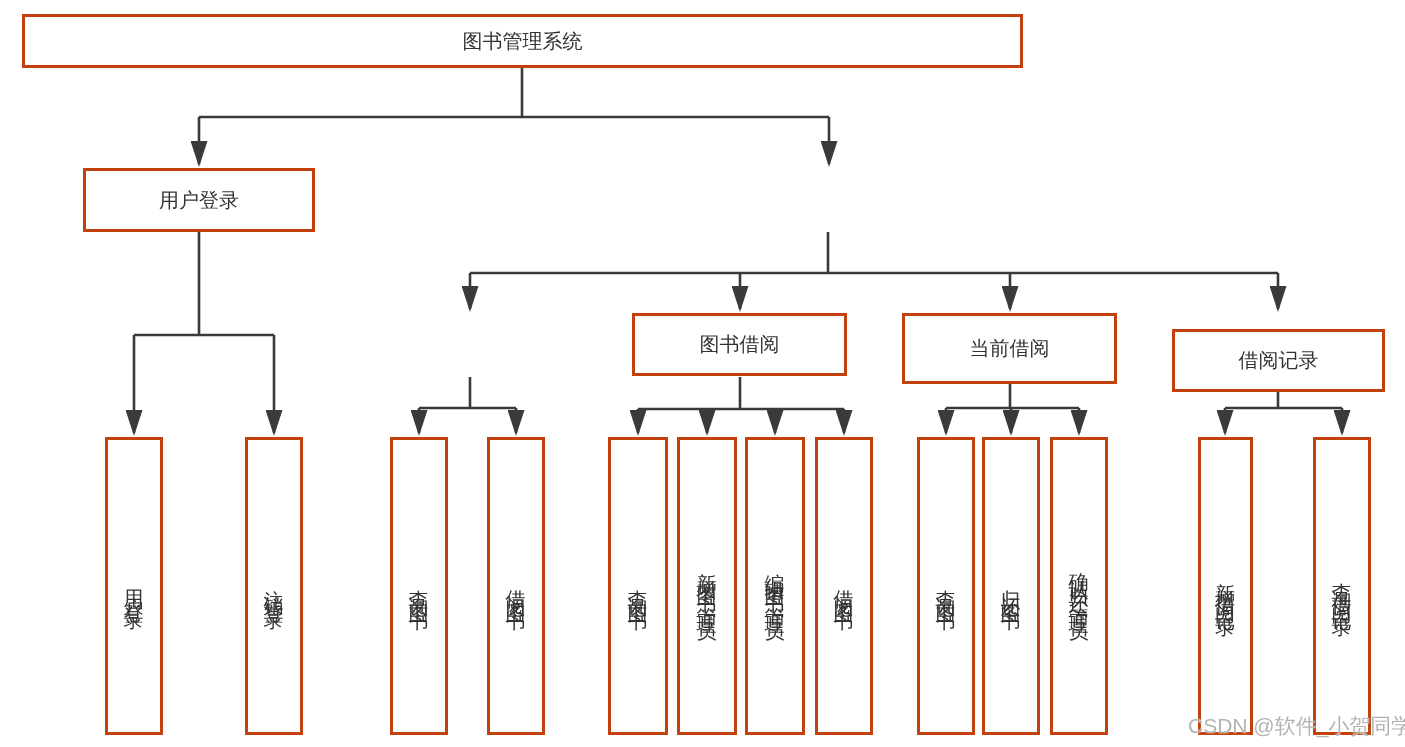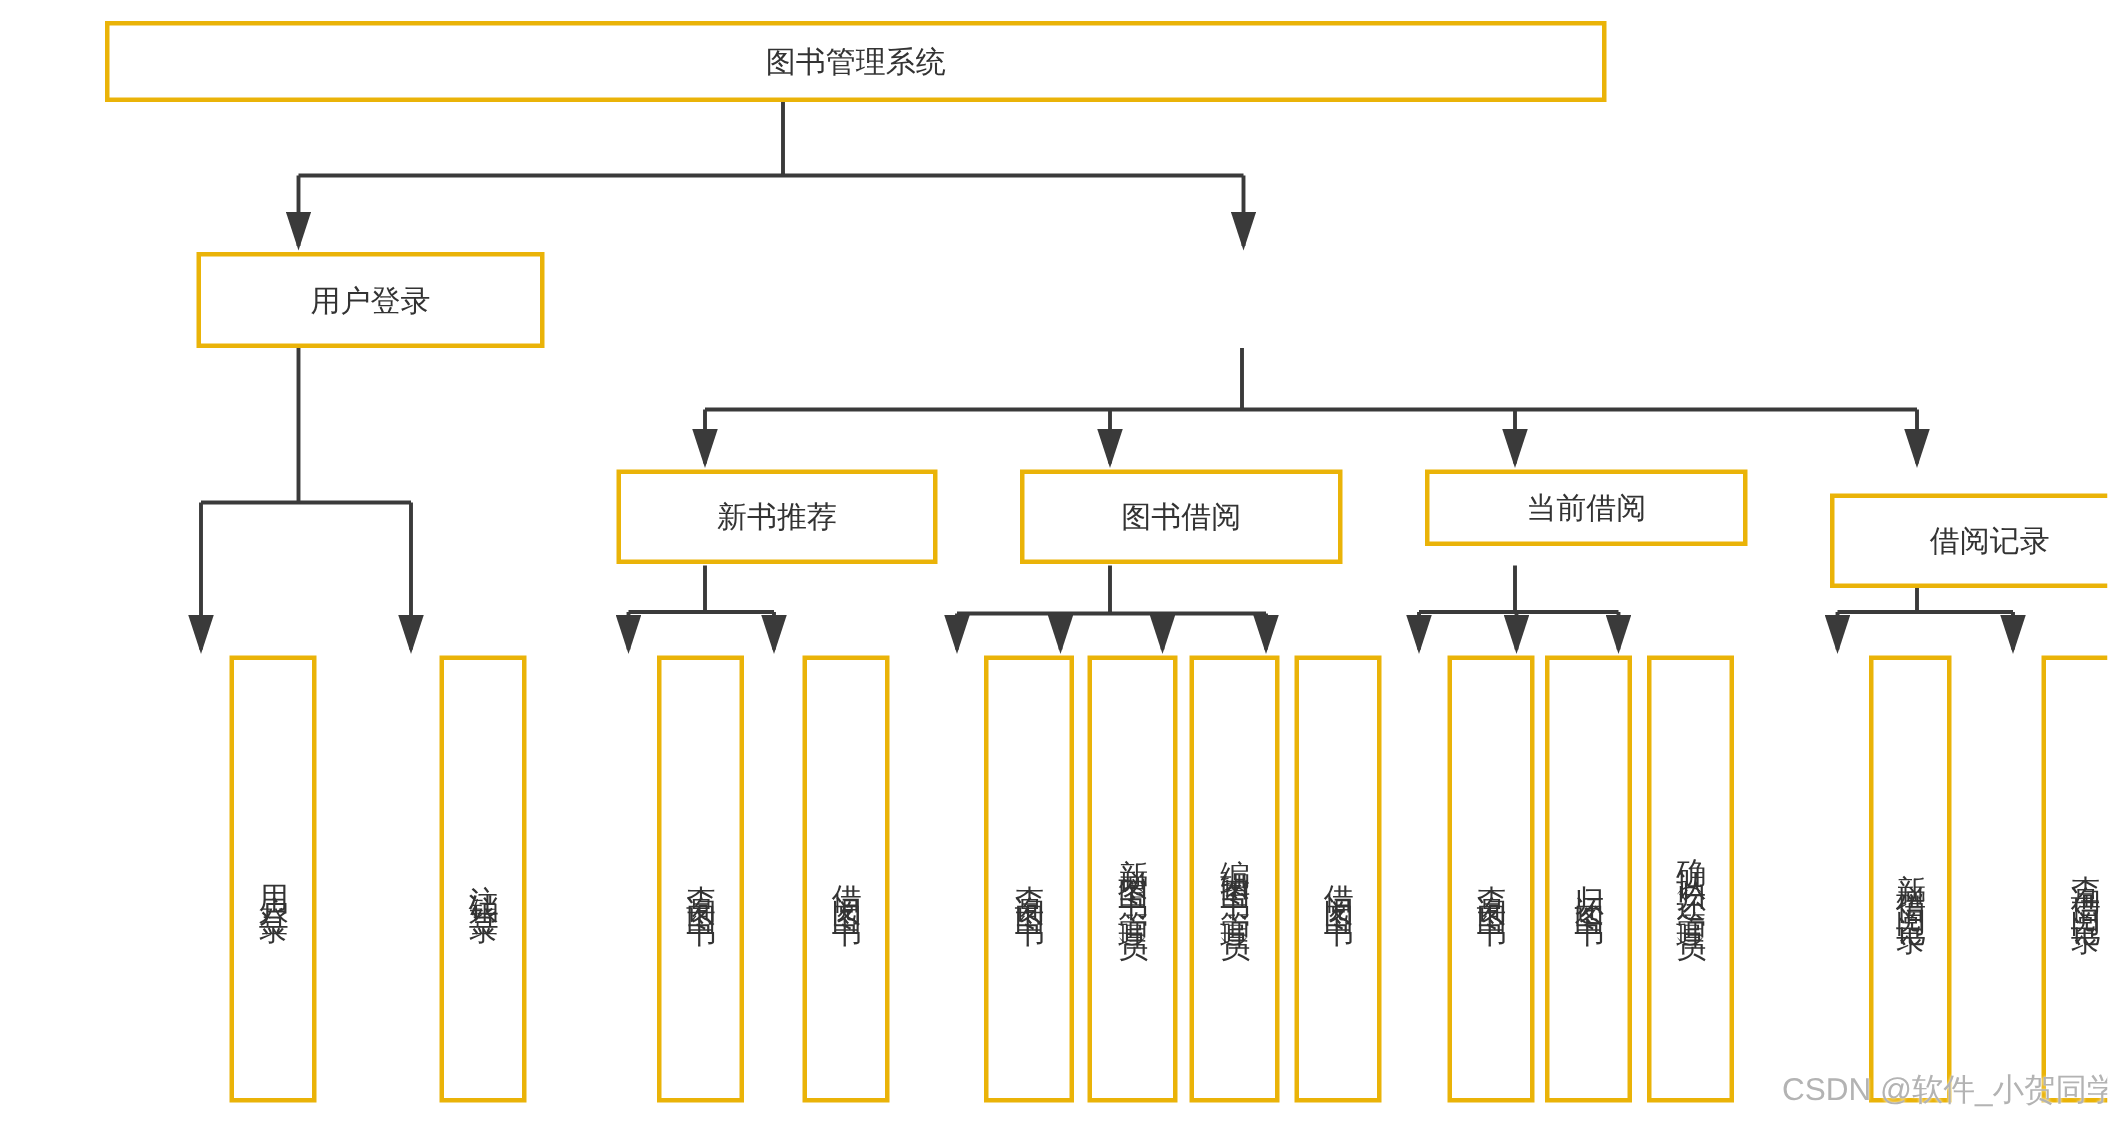--- a/index.html
+++ b/index.html
@@ -17,30 +17,29 @@
   }
   .connectors {
     position: absolute;
     left: 0;
     top: 0;
     z-index: 1;
   }
   .box {
     position: absolute;
     box-sizing: border-box;
-    border: 3px solid #eab308;
+    border: 3px solid #c2410c;
     background: #ffffff;
     color: #333333;
     display: flex;
     align-items: center;
     justify-content: center;
     font-size: 20px;
     z-index: 2;
     text-align: center;
-    margin-left: 48px;
   }
   .leaf {
     writing-mode: vertical-rl;
     text-orientation: mixed;
     letter-spacing: 7px;
     line-height: 1;
     padding-top: 4px;
   }
   .watermark {
     position: absolute;
@@ -98,23 +97,22 @@
       <path d="M1278,377 V408 M1225,408 H1342"></path>
       <line x1="1225" y1="408" x2="1225" y2="433" marker-end="url(#arrow)"></line>
       <line x1="1342" y1="408" x2="1342" y2="433" marker-end="url(#arrow)"></line>
     </g>
   </svg>
 
   <div class="box" style="left:22px;top:14px;width:1001px;height:54px">图书管理系统</div>
 
   <div class="box" style="left:83px;top:168px;width:232px;height:64px">用户登录</div>
 
-  <div class="box" style="left:363px;top:313px;width:214px;height:63px">新书推荐</div>
   <div class="box" style="left:632px;top:313px;width:215px;height:63px">图书借阅</div>
-  <div class="box" style="left:902px;top:313px;width:215px;height:51px">当前借阅</div>
+  <div class="box" style="left:902px;top:313px;width:215px;height:71px">当前借阅</div>
   <div class="box" style="left:1172px;top:329px;width:213px;height:63px">借阅记录</div>
 
   <div class="box leaf" style="left:105px;top:437px;width:58px;height:298px">用户登录</div>
   <div class="box leaf" style="left:245px;top:437px;width:58px;height:298px">注销登录</div>
 
   <div class="box leaf" style="left:390px;top:437px;width:58px;height:298px">查询图书</div>
   <div class="box leaf" style="left:487px;top:437px;width:58px;height:298px">借阅图书</div>
 
   <div class="box leaf" style="left:608px;top:437px;width:60px;height:298px">查询图书</div>
   <div class="box leaf" style="left:677px;top:437px;width:60px;height:298px">新增图书（管理员）</div>

